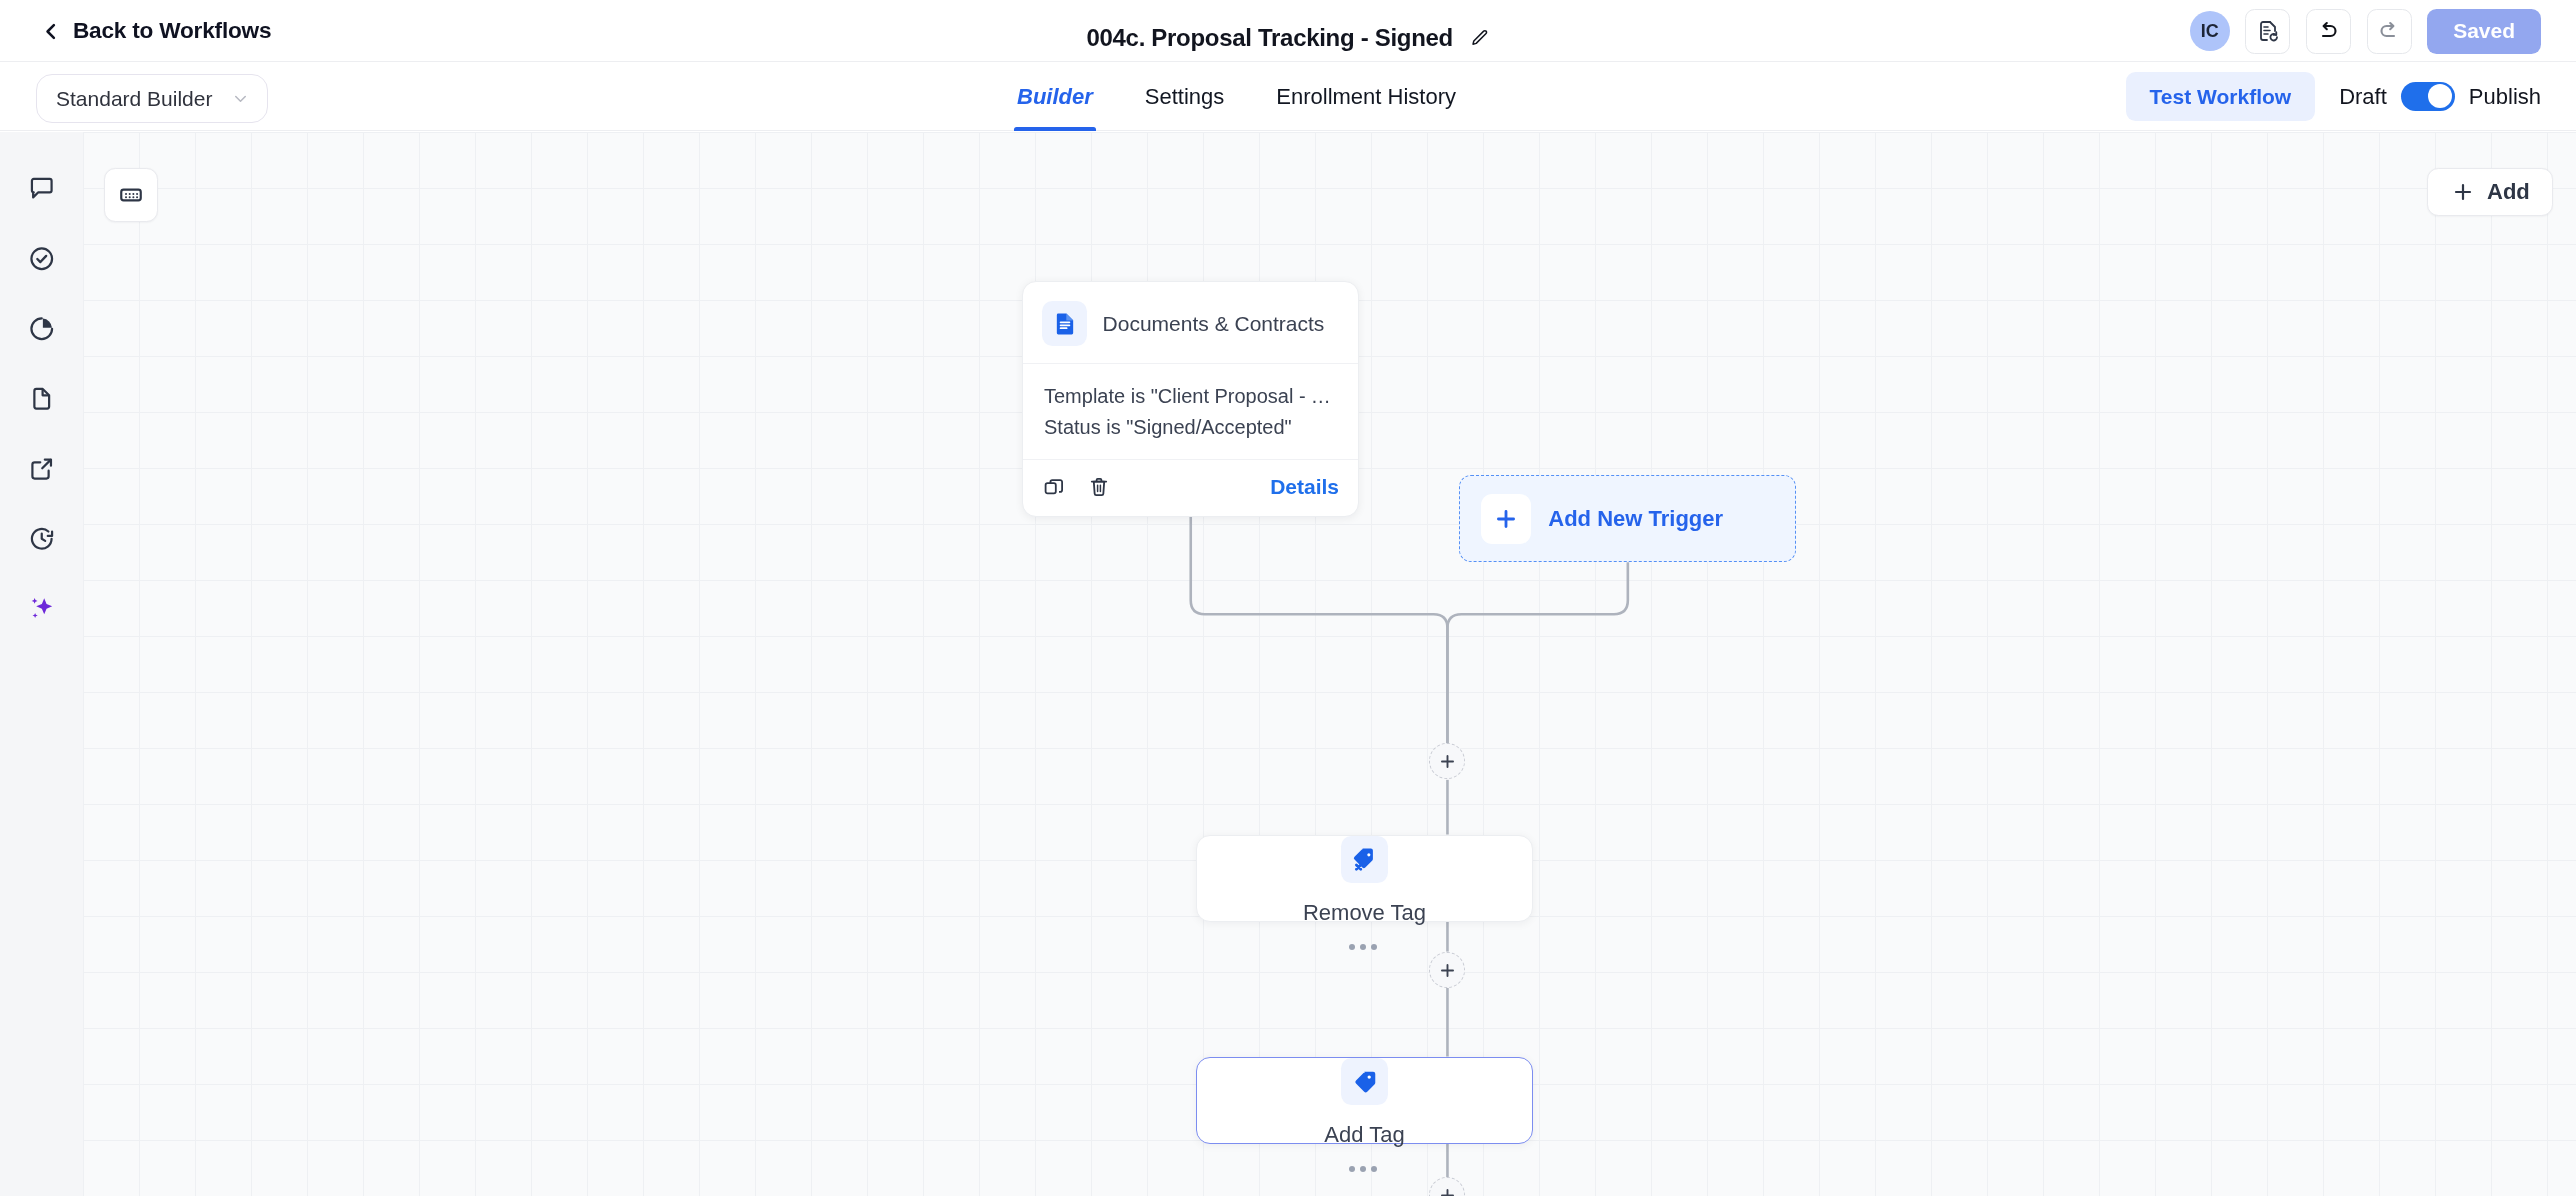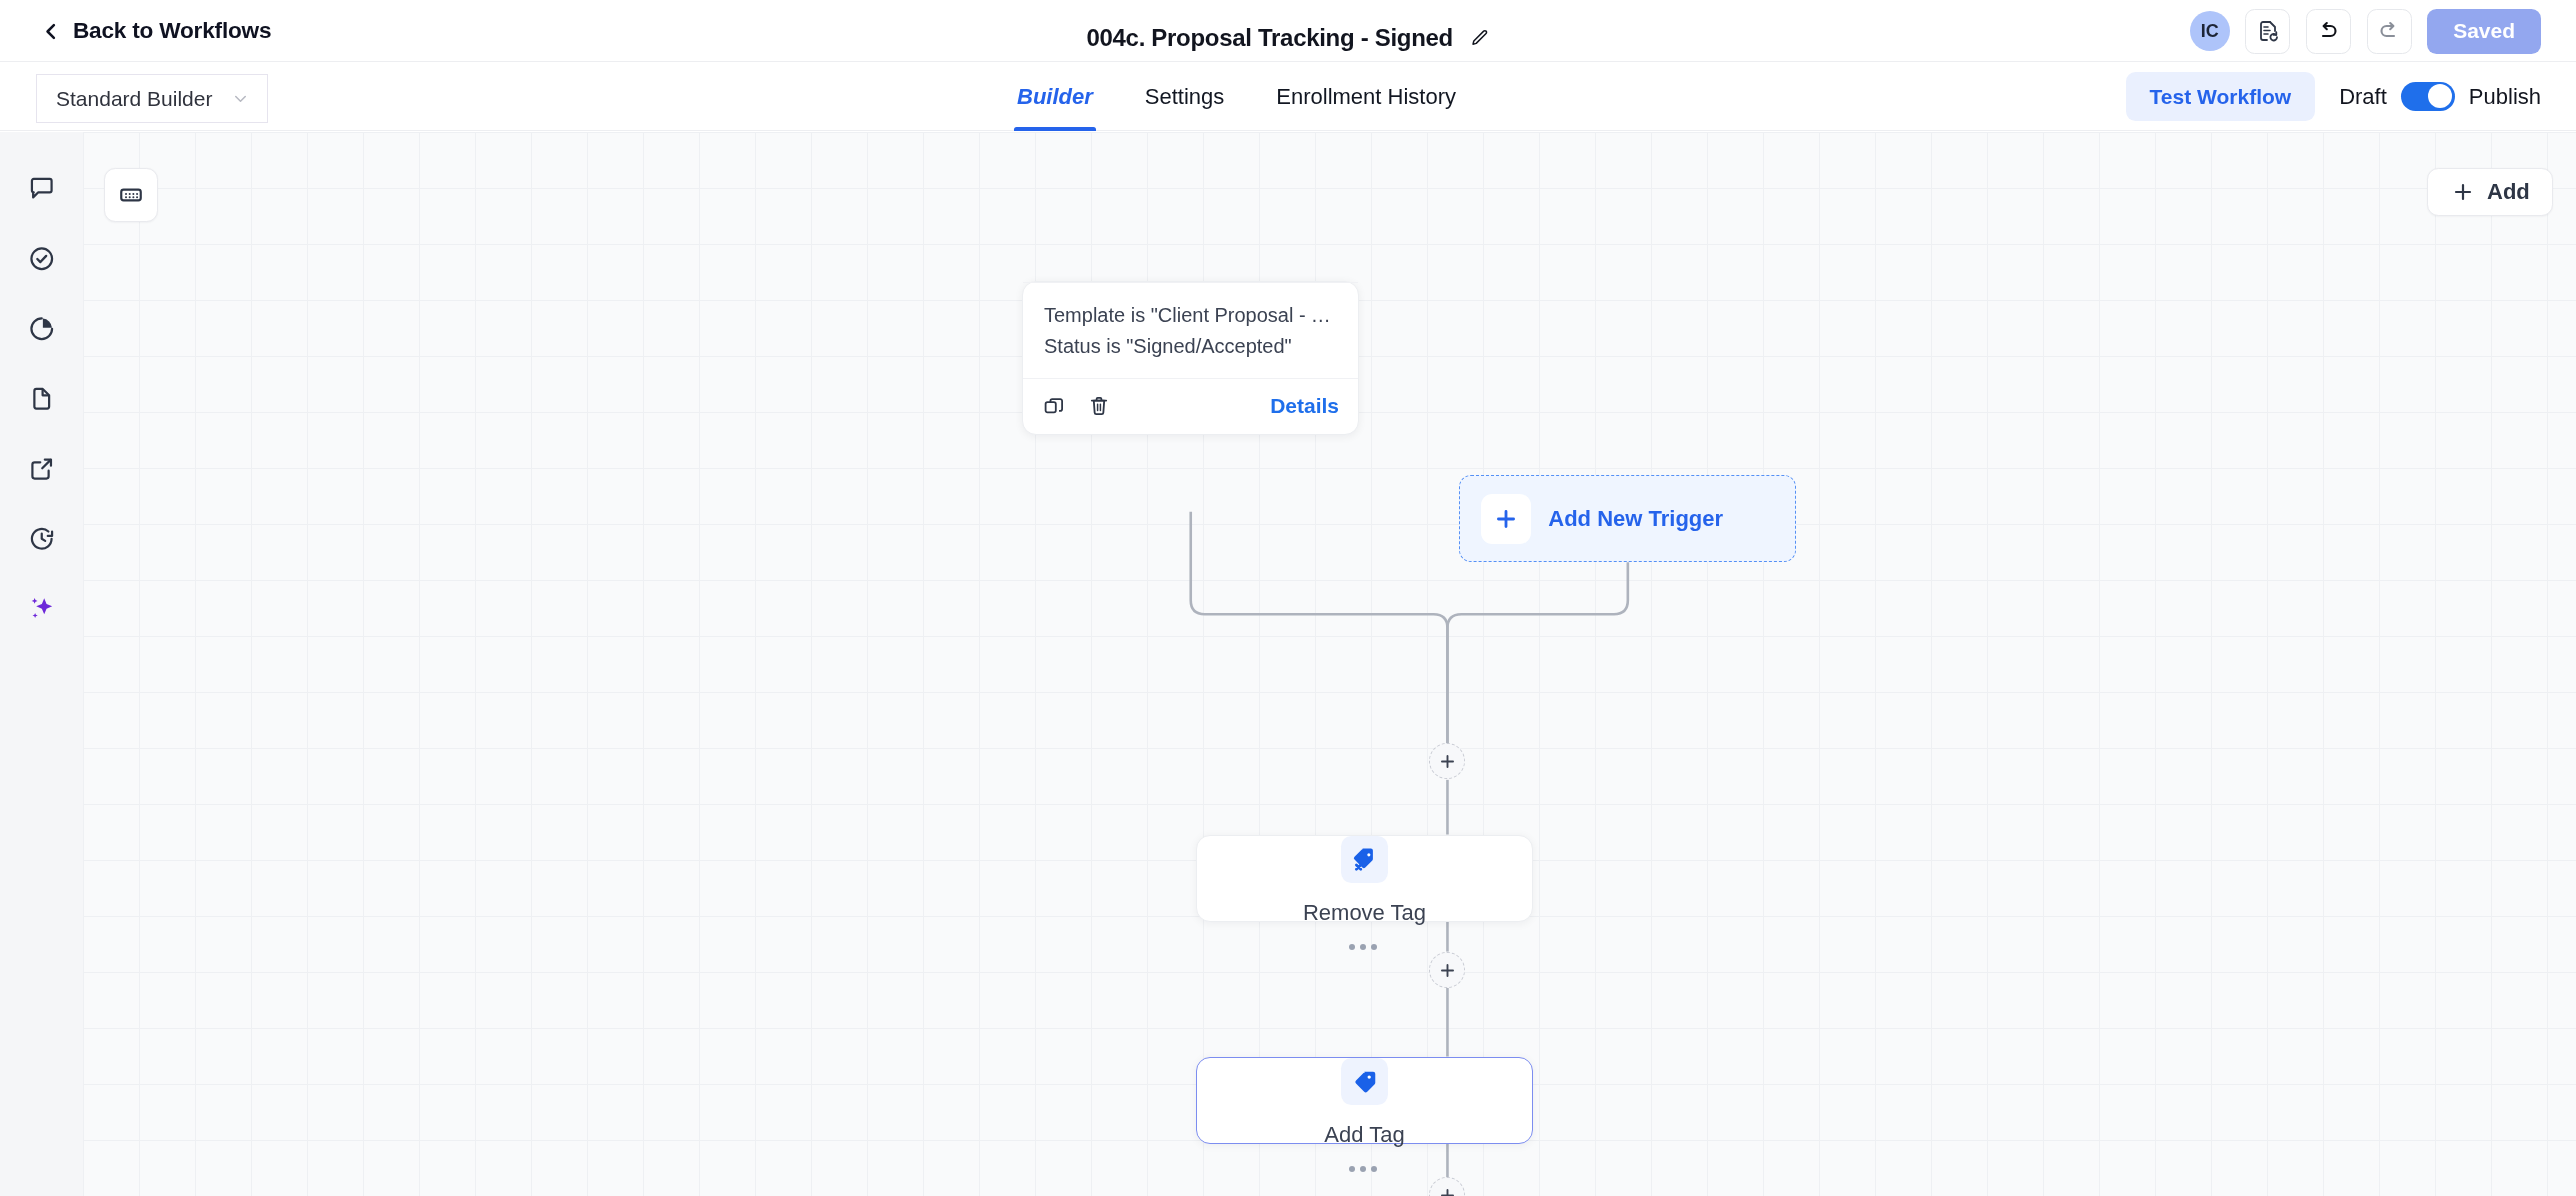--- a/index.html
+++ b/index.html
@@ -56,21 +56,21 @@
   }
 
   
   .tabbar {
     position: absolute; left: 0; top: 62px; width: 2576px; height: 69px;
     background: #ffffff; border-bottom: 0.9px solid #edeef1;
   }
   .builder-select {
     position: absolute; left: 36px; top: 12px;
     width: 232px; height: 49px;
-    border: 0.9px solid #e6e4ee; border-radius: 0; background: #fff;
+    border: 0.9px solid #e6e4ee; border-radius: 16px; background: #fff;
     display: flex; align-items: center; justify-content: space-between;
     padding: 0 17.3px 0 19px; cursor: pointer;
   }
   .builder-select span { font-size: 21px; color: #30333d; }
   .chev-down { width: 19px; height: 19px; }
 
   .tabs {
     position: absolute; left: 991px; top: 0; height: 69px;
     display: flex; align-items: flex-end; gap: 0;
   }
@@ -386,20 +386,30 @@
   </div>
 
   <div class="add-btn">
     <svg width="24" height="24" viewBox="0 0 24 24" fill="none">
       <path d="M12 5v14M5 12h14" stroke="#2e3646" stroke-width="2.2" stroke-linecap="round"></path>
     </svg>
     <span>Add</span>
   </div>
 
   <div class="node trigger-card">
+    <div class="tc-head">
+      <div class="tc-icon">
+        <svg width="28" height="28" viewBox="0 0 24 24" fill="none">
+          <path d="M5 4.2A1.2 1.2 0 0 1 6.2 3h7L19 8.8v11A1.2 1.2 0 0 1 17.8 21H6.2A1.2 1.2 0 0 1 5 19.8V4.2Z" fill="#1a61e8"></path>
+          <path d="M13.1 3v5.9H19" fill="#5b93f2"></path>
+          <path d="M8.2 10.6h7.6M8.2 13.1h7.6M8.2 15.6h5.2" stroke="#ffffff" stroke-width="1.5" stroke-linecap="round"></path>
+        </svg>
+      </div>
+      <span class="tc-title">Documents &amp; Contracts</span>
+    </div>
     <div class="tc-div"></div>
     <div class="tc-body">
       <div class="tc-cond">Template is "Client Proposal - Templ...</div>
       <div class="tc-cond">Status is "Signed/Accepted"</div>
     </div>
     <div class="tc-div"></div>
     <div class="tc-foot">
       <div class="tc-act">
         <svg width="24" height="24" viewBox="0 0 24 24" fill="none">
           <rect x="3.6" y="8.2" width="10.2" height="10.2" rx="1.9" stroke="#2e3646" stroke-width="1.8"></rect>

